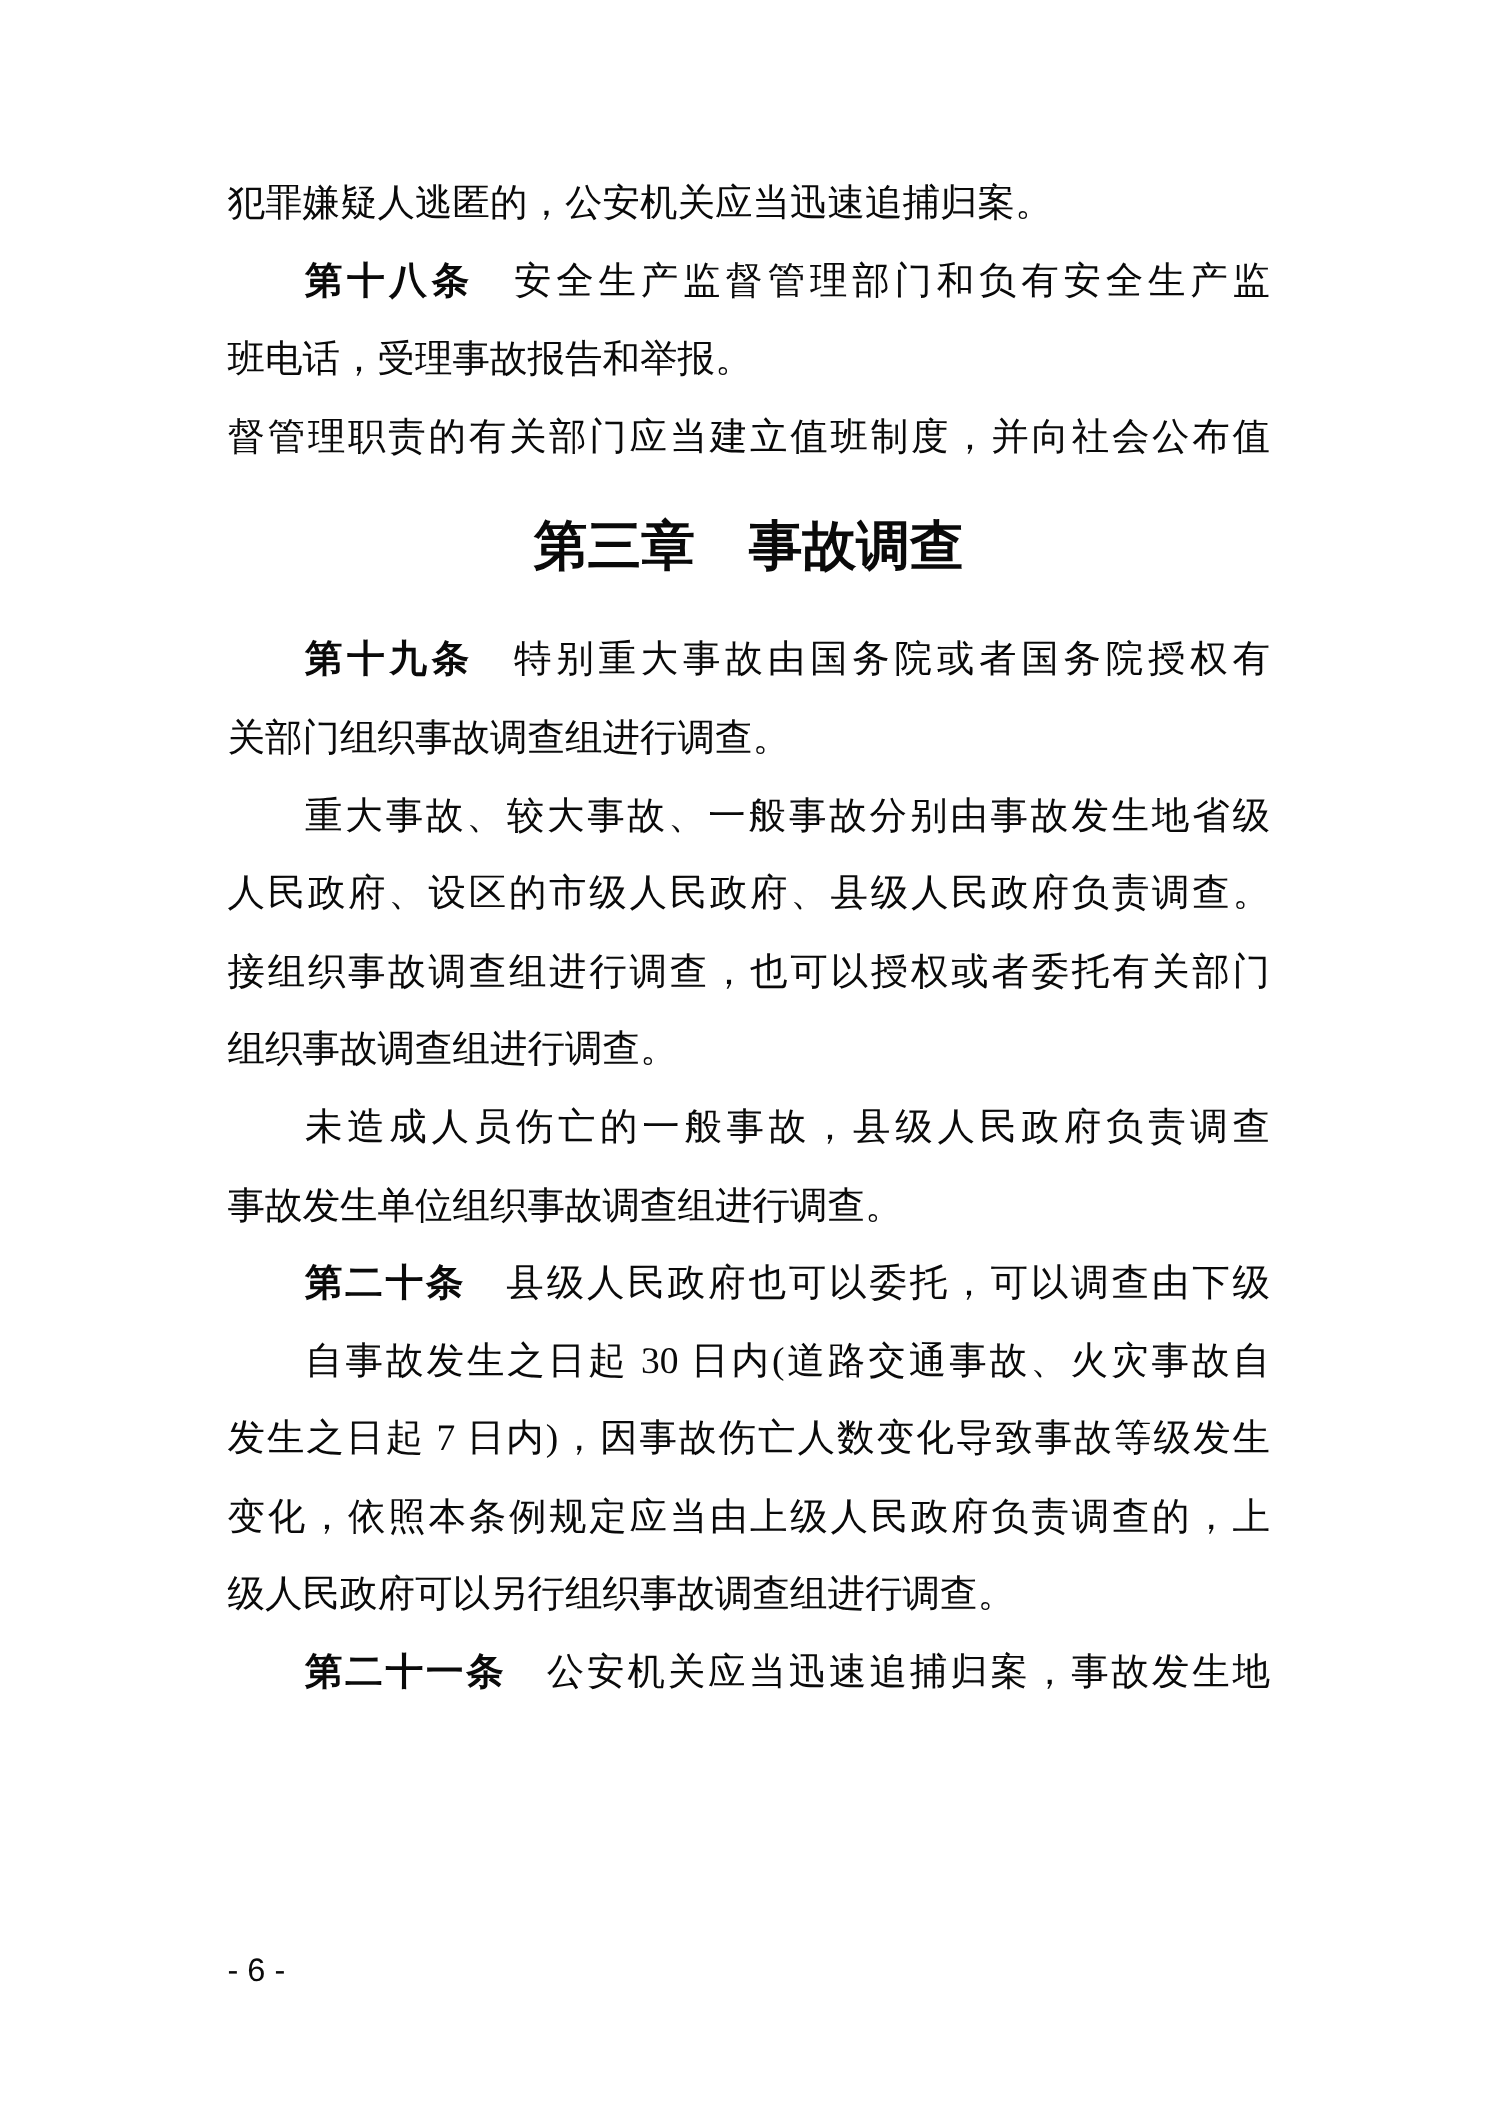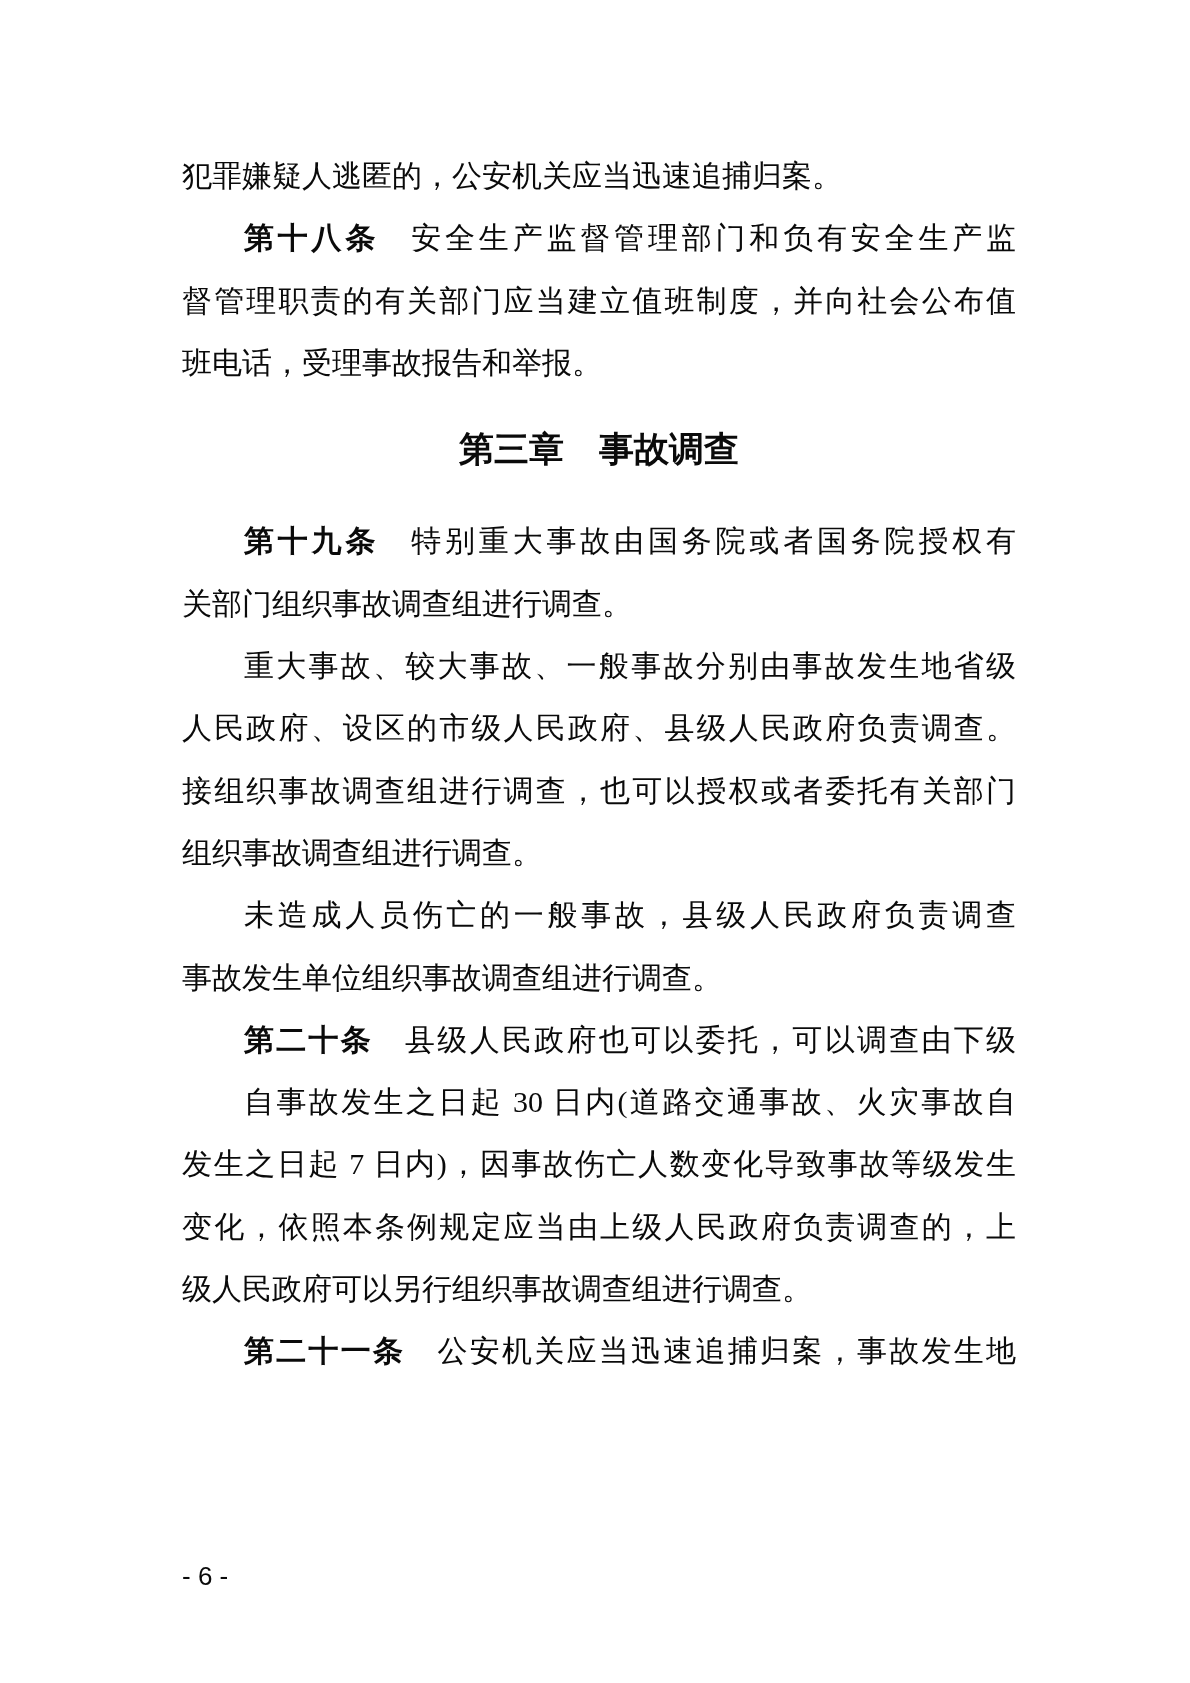--- a/index.html
+++ b/index.html
@@ -12,21 +12,21 @@
     width: 1190px;
     height: 1683px;
     background: #ffffff;
     color: #0a0a0a;
     font-family: "Liberation Serif", "DejaVu Serif", serif;
     overflow: hidden;
   }
   .content {
     position: absolute;
     left: 182px;
-    top: 145px;
+    top: 132px;
     width: 834px;
   }
   .line {
     height: 62.3px;
     line-height: 62.3px;
     font-size: 30px;
     text-align: left;
     white-space: nowrap;
     overflow: visible;
   }
@@ -45,43 +45,43 @@
     font-weight: 700;
     font-family: "Liberation Sans", "DejaVu Sans", sans-serif;
     margin-right: 32px;
     margin-top: 24px;
   }
   .line.heading {
     margin: 25px 0 29px 0;
     text-align: center;
     text-align-last: center;
     font-weight: 700;
-    font-family: Liberation Serif, serif;
-    font-size: 35px;
+    font-family: Liberation Sans, sans-serif;
+    font-size: 43px;
     white-space: nowrap;
   }
   .footer {
     position: absolute;
     left: 182px;
     top: 1560px;
     font-family: "Liberation Sans", "DejaVu Sans", sans-serif;
     font-size: 26px;
     line-height: 32px;
     color: #0a0a0a;
   }
 </style>
 </head>
 <body>
 
 <div class="page">
   <div class="content" id="doc-body">
       <div class="line">犯罪嫌疑人逃匿的，公安机关应当迅速追捕归案。</div>
       <div class="line indent justify"><span class="lead">第十八条</span><span>安全生产监督管理部门和负有安全生产监</span></div>
+      <div class="line">班电话，受理事故报告和举报。</div>
       <div class="line justify">督管理职责的有关部门应当建立值班制度，并向社会公布值</div>
-      <div class="line">班电话，受理事故报告和举报。</div>
       <div class="line heading">第三章　事故调查</div>
       <div class="line indent justify"><span class="lead">第十九条</span><span>特别重大事故由国务院或者国务院授权有</span></div>
       <div class="line">关部门组织事故调查组进行调查。</div>
       <div class="line indent justify">重大事故、较大事故、一般事故分别由事故发生地省级</div>
       <div class="line justify">人民政府、设区的市级人民政府、县级人民政府负责调查。</div>
       <div class="line justify">接组织事故调查组进行调查，也可以授权或者委托有关部门</div>
       <div class="line">组织事故调查组进行调查。</div>
       <div class="line indent justify">未造成人员伤亡的一般事故，县级人民政府负责调查</div>
       <div class="line">事故发生单位组织事故调查组进行调查。</div>
       <div class="line indent justify"><span class="lead">第二十条</span><span>县级人民政府也可以委托，可以调查由下级</span></div>

